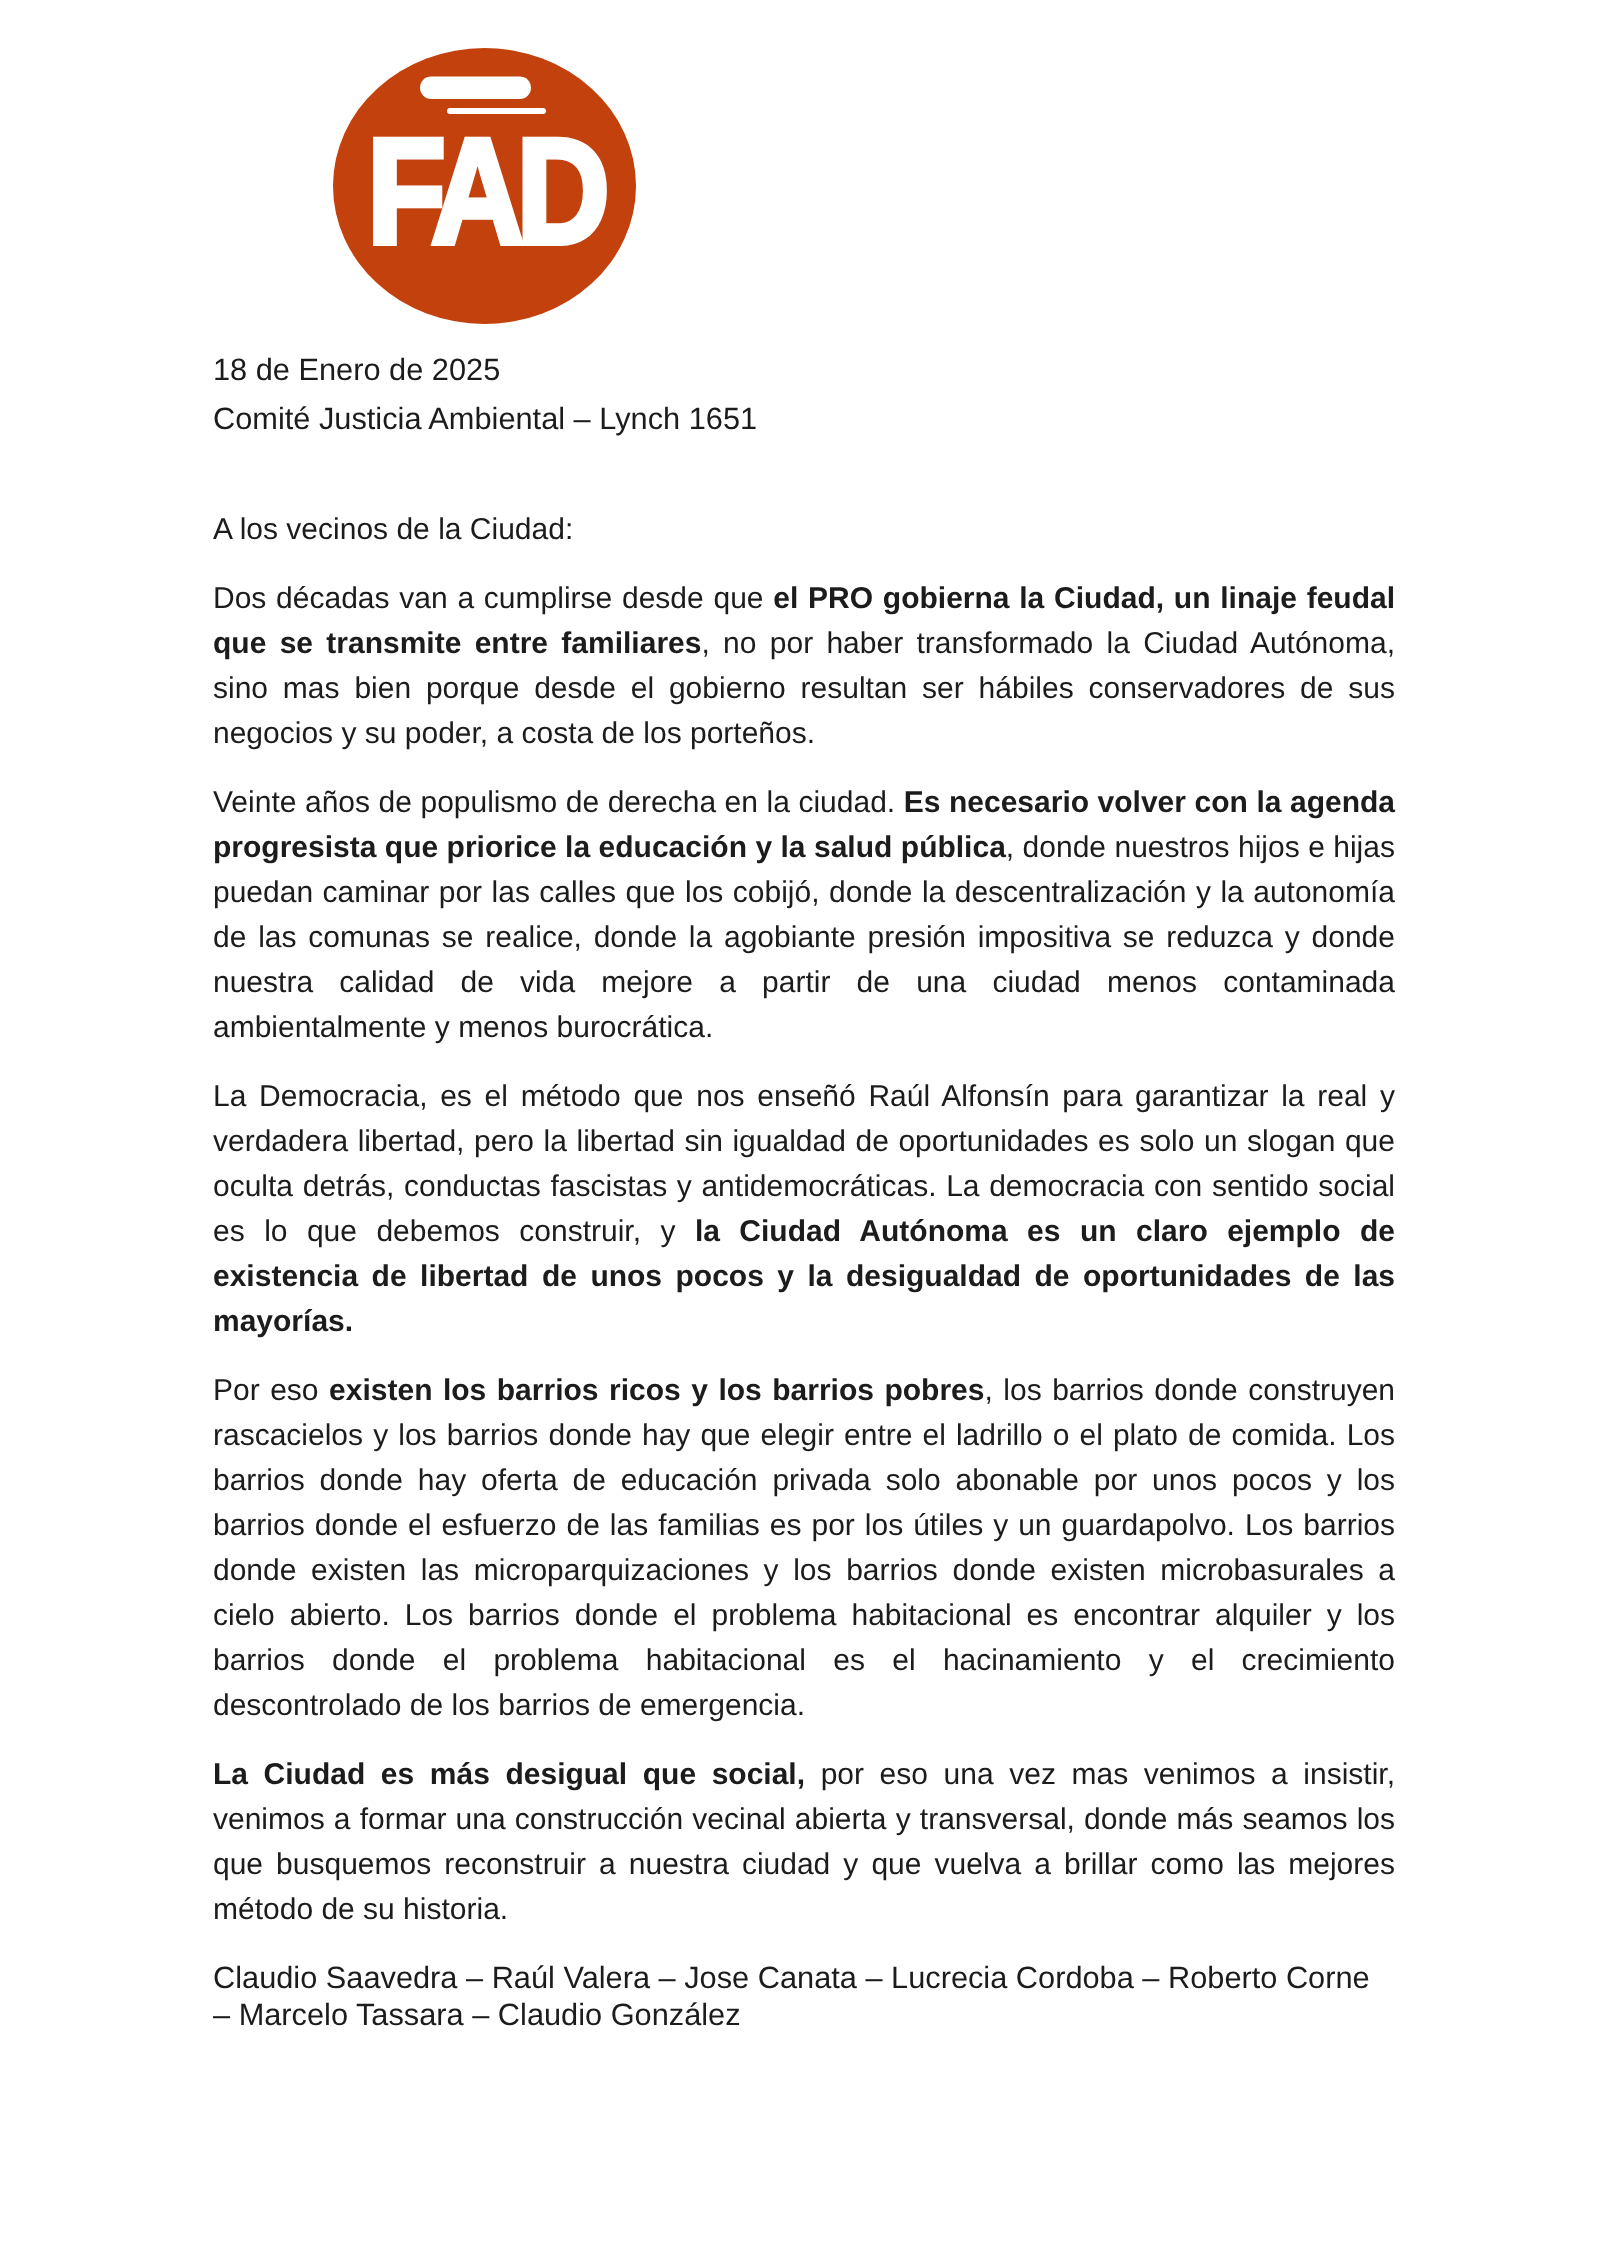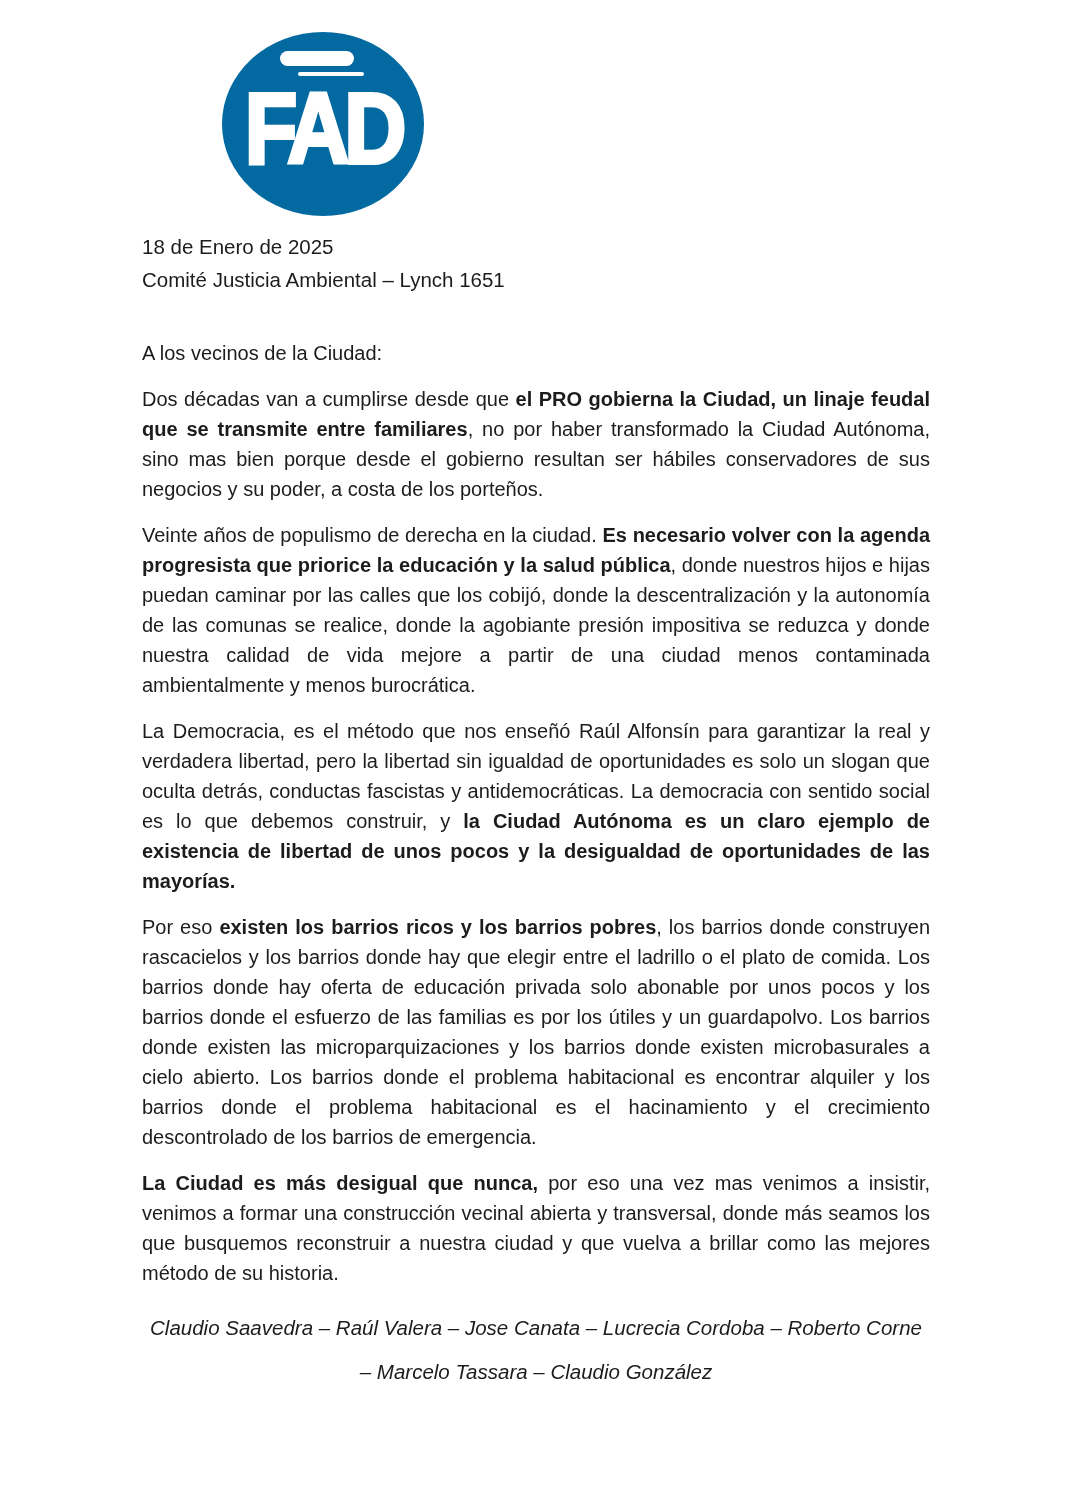--- a/index.html
+++ b/index.html
@@ -26,21 +26,21 @@
   .letterhead {
     display: flex;
     align-items: flex-start;
     margin: 32px 0 0 222px;
   }
   .logo {
     position: relative;
     flex: none;
     width: 202px;
     height: 184px;
-    background: #0369a1;
+    background: #c2410c;
     border-radius: 50%;
   }
   .logo-bar {
     position: absolute;
     left: 58px;
     top: 19px;
     width: 74px;
     height: 15px;
     background: #ffffff;
     border-radius: 8px;
@@ -123,24 +123,22 @@
     text-align: justify;
   }
   .para:last-child {
     margin-bottom: 0;
   }
   .para b {
     font-weight: 700;
   }
   .signatures {
     margin: 18px 0 0 0;
-    text-align: center;
-    line-height: 44px;
+    line-height: 25px;
     font-size: 20.5px;
-    font-style: italic;
   }
 </style>
 </head>
 <body>
 
 <div class="page">
 
   <div class="letterhead">
     <div class="logo">
       <div class="logo-bar"></div>
@@ -154,18 +152,18 @@
     <div>Comité Justicia Ambiental – Lynch 1651</div>
   </div>
 
   <div class="letter-body">
     <p class="salutation">A los vecinos de la Ciudad:</p>
     <div>
         <p class="para"><span>Dos décadas van a cumplirse desde que </span><b>el PRO gobierna la Ciudad, un linaje feudal que se transmite entre familiares</b><span>, no por haber transformado la Ciudad Autónoma, sino mas bien porque desde el gobierno resultan ser hábiles conservadores de sus negocios y su poder, a costa de los porteños.</span></p>
         <p class="para"><span>Veinte años de populismo de derecha en la ciudad. </span><b>Es necesario volver con la agenda progresista que priorice la educación y la salud pública</b><span>, donde nuestros hijos e hijas puedan caminar por las calles que los cobijó, donde la descentralización y la autonomía de las comunas se realice, donde la agobiante presión impositiva se reduzca y donde nuestra calidad de vida mejore a partir de una ciudad menos contaminada ambientalmente y menos burocrática.</span></p>
         <p class="para"><span>La Democracia, es el método que nos enseñó Raúl Alfonsín para garantizar la real y verdadera libertad, pero la libertad sin igualdad de oportunidades es solo un slogan que oculta detrás, conductas fascistas y antidemocráticas. La democracia con sentido social es lo que debemos construir, y </span><b>la Ciudad Autónoma es un claro ejemplo de existencia de libertad de unos pocos y la desigualdad de oportunidades de las mayorías.</b></p>
         <p class="para"><span>Por eso </span><b>existen los barrios ricos y los barrios pobres</b><span>, los barrios donde construyen rascacielos y los barrios donde hay que elegir entre el ladrillo o el plato de comida. Los barrios donde hay oferta de educación privada solo abonable por unos pocos y los barrios donde el esfuerzo de las familias es por los útiles y un guardapolvo. Los barrios donde existen las microparquizaciones y los barrios donde existen microbasurales a cielo abierto. Los barrios donde el problema habitacional es encontrar alquiler y los barrios donde el problema habitacional es el hacinamiento y el crecimiento descontrolado de los barrios de emergencia.</span></p>
-        <p class="para"><b>La Ciudad es más desigual que nunca,</b><span> por eso una vez mas venimos a insistir, venimos a formar una construcción vecinal abierta y transversal, donde más seamos los que busquemos reconstruir a nuestra ciudad y que vuelva a brillar como las mejores método de su historia.</span></p>
+        <p class="para"><b>La Ciudad es más desigual que social,</b><span> por eso una vez mas venimos a insistir, venimos a formar una construcción vecinal abierta y transversal, donde más seamos los que busquemos reconstruir a nuestra ciudad y que vuelva a brillar como las mejores método de su historia.</span></p>
       </div>
     <p class="signatures">Claudio Saavedra – Raúl Valera – Jose Canata – Lucrecia Cordoba – Roberto Corne – Marcelo Tassara – Claudio González</p>
   </div>
 
 </div>
 
 </body></html>

